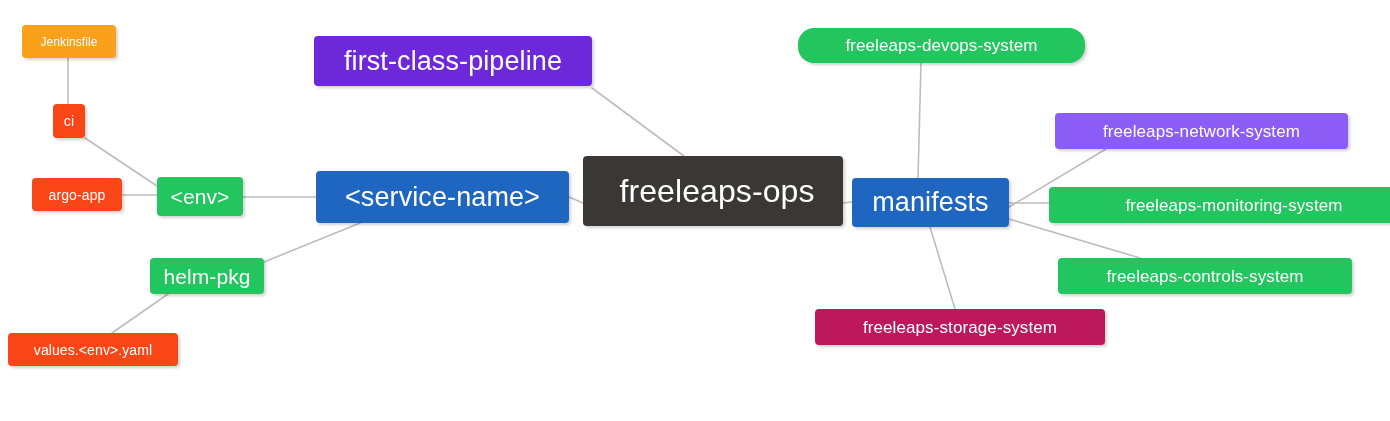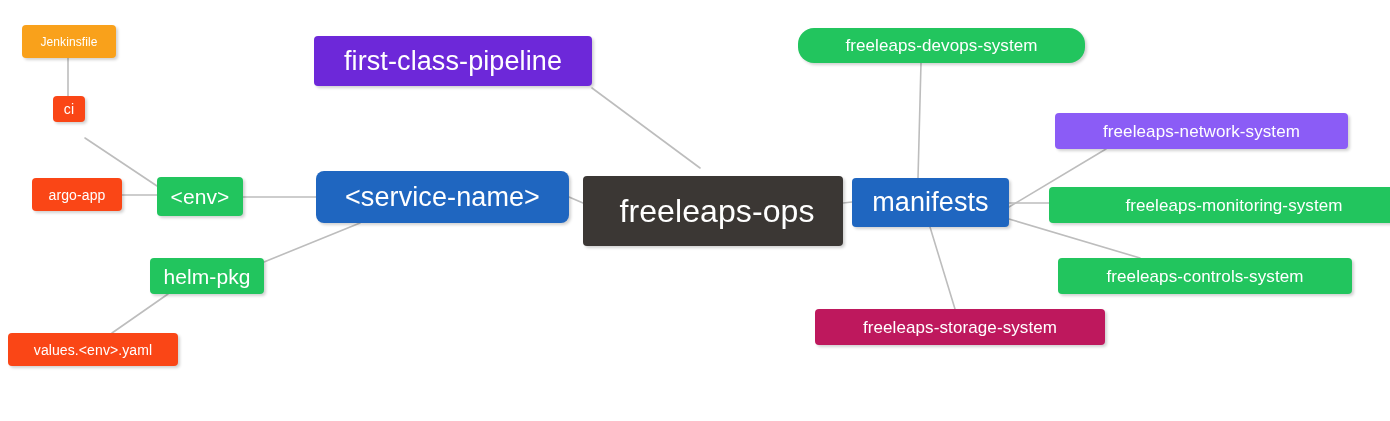--- a/index.html
+++ b/index.html
@@ -67,24 +67,24 @@
       <line x1="157" y1="195" x2="122" y2="195" stroke="#bdbdbd" stroke-width="1.6" stroke-linecap="round"></line>
       <line x1="68" y1="104" x2="68" y2="58" stroke="#bdbdbd" stroke-width="1.6" stroke-linecap="round"></line>
       <line x1="168" y1="294" x2="112" y2="333" stroke="#bdbdbd" stroke-width="1.6" stroke-linecap="round"></line>
       <line x1="918" y1="178" x2="921" y2="63" stroke="#bdbdbd" stroke-width="1.6" stroke-linecap="round"></line>
       <line x1="1009" y1="207" x2="1106" y2="149" stroke="#bdbdbd" stroke-width="1.6" stroke-linecap="round"></line>
       <line x1="1009" y1="203" x2="1049" y2="203" stroke="#bdbdbd" stroke-width="1.6" stroke-linecap="round"></line>
       <line x1="1009" y1="219" x2="1140" y2="258" stroke="#bdbdbd" stroke-width="1.6" stroke-linecap="round"></line>
       <line x1="930" y1="227" x2="955" y2="309" stroke="#bdbdbd" stroke-width="1.6" stroke-linecap="round"></line>
     </svg>
   <div id="node-layer">
-      <div class="node sz-root" style="left: 583px; top: 176px; width: 260px; height: 70px; background: rgb(59, 55, 52); color: rgb(255, 255, 255); padding-left: 8px;">
+      <div class="node sz-root" style="left: 583px; top: 156px; width: 260px; height: 70px; background: rgb(59, 55, 52); color: rgb(255, 255, 255); padding-left: 8px;">
         <span class="node-label">freeleaps-ops</span>
       </div>
-      <div class="node sz-l1" style="left: 316px; top: 171px; width: 253px; height: 52px; background: rgb(31, 102, 192); color: rgb(255, 255, 255); border-radius: 8px;">
+      <div class="node sz-l1" style="left: 316px; top: 171px; width: 253px; height: 52px; background: rgb(31, 102, 192); color: rgb(255, 255, 255);">
         <span class="node-label">&lt;service-name&gt;</span>
       </div>
       <div class="node sz-l1" style="left: 852px; top: 178px; width: 157px; height: 49px; background: rgb(31, 102, 192); color: rgb(255, 255, 255);">
         <span class="node-label">manifests</span>
       </div>
       <div class="node sz-l1" style="left: 314px; top: 36px; width: 278px; height: 50px; background: #6d28d9; color: rgb(255, 255, 255);">
         <span class="node-label">first-class-pipeline</span>
       </div>
       <div class="node sz-l2" style="left: 157px; top: 177px; width: 86px; height: 39px; background: rgb(34, 197, 94); color: rgb(255, 255, 255);">
         <span class="node-label">&lt;env&gt;</span>
@@ -100,21 +100,21 @@
       </div>
       <div class="node sz-l3" style="left: 1049px; top: 187px; width: 370px; height: 36px; background: rgb(34, 197, 94); color: rgb(255, 255, 255);">
         <span class="node-label">freeleaps-monitoring-system</span>
       </div>
       <div class="node sz-l3" style="left: 1058px; top: 258px; width: 294px; height: 36px; background: rgb(34, 197, 94); color: rgb(255, 255, 255);">
         <span class="node-label">freeleaps-controls-system</span>
       </div>
       <div class="node sz-l3" style="left: 815px; top: 309px; width: 290px; height: 36px; background: #be185d; color: rgb(255, 255, 255);">
         <span class="node-label">freeleaps-storage-system</span>
       </div>
-      <div class="node sz-l4" style="left: 53px; top: 96px; width: 32px; height: 26px; background: rgb(250, 70, 22); color: rgb(255, 255, 255); justify-content: center;">
+      <div class="node sz-l4" style="left: 53px; top: 104px; width: 32px; height: 34px; background: rgb(250, 70, 22); color: rgb(255, 255, 255); justify-content: center;">
         <span class="node-label">ci</span>
       </div>
       <div class="node sz-l4" style="left: 32px; top: 178px; width: 90px; height: 33px; background: rgb(250, 70, 22); color: rgb(255, 255, 255);">
         <span class="node-label">argo-app</span>
       </div>
       <div class="node sz-l4" style="left: 8px; top: 333px; width: 170px; height: 33px; background: rgb(250, 70, 22); color: rgb(255, 255, 255);">
         <span class="node-label">values.&lt;env&gt;.yaml</span>
       </div>
       <div class="node sz-l5" style="left: 22px; top: 25px; width: 94px; height: 33px; background: rgb(249, 161, 27); color: rgb(255, 255, 255);">
         <span class="node-label">Jenkinsfile</span>

